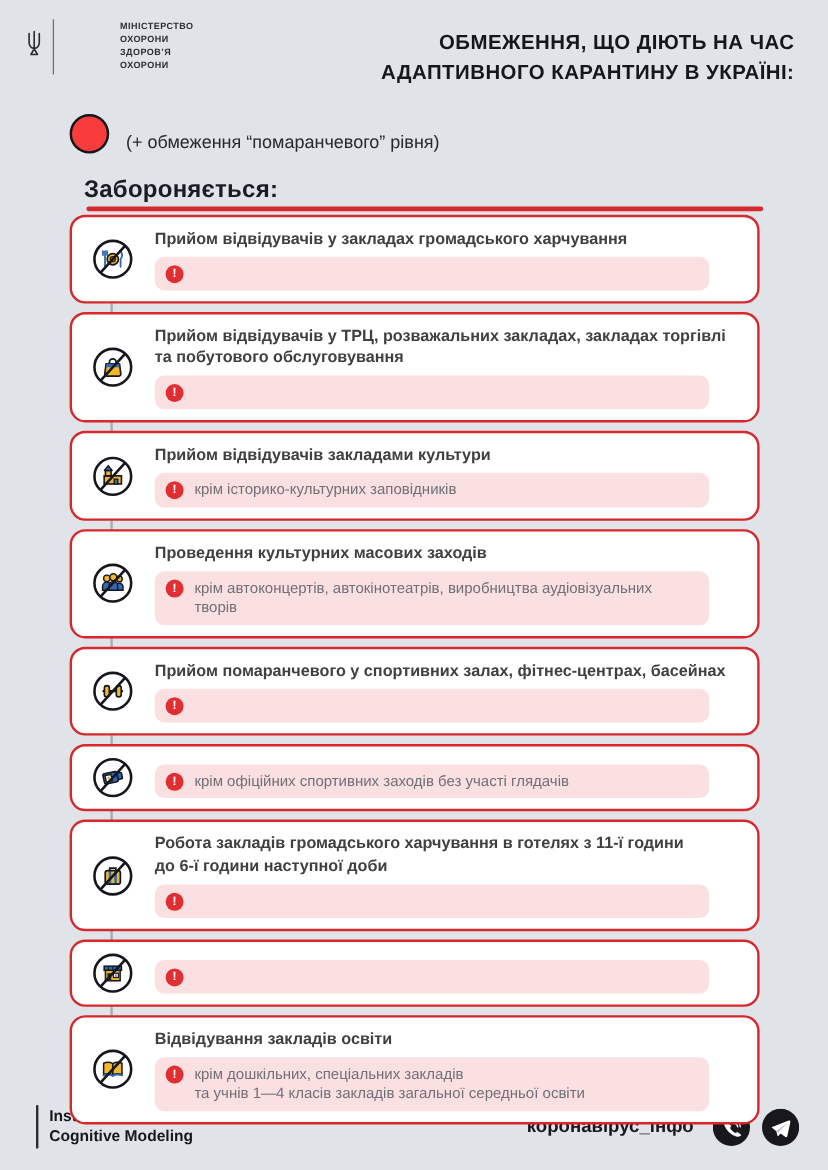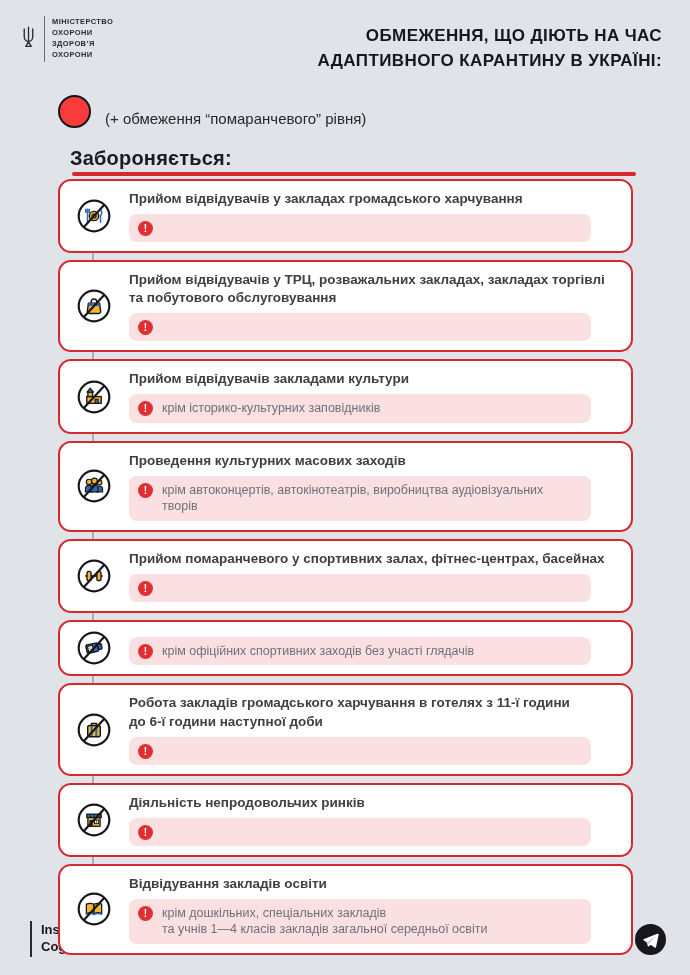--- a/index.html
+++ b/index.html
@@ -7,21 +7,21 @@
   .page {
     width:690px; height:975px; position:relative; overflow:hidden;
     background:#e0e3e7;
     font-family:"Liberation Sans","DejaVu Sans",sans-serif;
     color:#1b1b25;
   }
   
   .header { position:absolute; top:16px; left:20px; right:28px; display:flex; justify-content:space-between; align-items:flex-start; }
   .logo { display:flex; align-items:center; gap:7px; }
   .logo-divider { width:1px; height:46px; background:#6a6a72; }
-  .logo-text { font-size:7.5px; font-weight:bold; line-height:1.45; letter-spacing:.4px; color:#2b2b33; }
+  .logo-text { font-size:7.5px; font-weight:bold; line-height:1.45; letter-spacing:.4px; color:#2b2b33;margin-left:48px; }
   .header-title { text-align:right; font-size:17px; font-weight:bold; line-height:1.45; letter-spacing:.4px; color:#16161f; margin-top:8px; }
   
   .level { position:absolute; top:95px; left:58px; display:flex; align-items:center; gap:14px; }
   .level-badge { width:33px; height:33px; border-radius:50%; border:2.5px solid #15151c; }
   .level-name { font-size:18.5px; font-weight:bold; letter-spacing:.2px; }
   .level-note { font-size:15px; color:#27272e; margin-top:13px; }
   
   .section-heading { position:absolute; top:147px; left:70px; font-size:20px; font-weight:bold; letter-spacing:.2px; }
   .section-underline { position:absolute; top:172px; left:72px; width:564px; height:3.5px; border-radius:2px; }
   
@@ -248,21 +248,20 @@
               <rect x="13.2" y="17" width="13.6" height="10" fill="#f2b72a" stroke="#16161d" stroke-width="1.4"></rect>
               <rect x="12" y="13.5" width="16" height="3.8" fill="#2e6bb3" stroke="#16161d" stroke-width="1.4"></rect>
               <path d="M16 13.5 v3.8 M20 13.5 v3.8 M24 13.5 v3.8" stroke="#16161d" stroke-width="1"></path>
               <rect x="15" y="20" width="3.6" height="7" fill="#23232b"></rect>
               <rect x="20.6" y="20" width="4.6" height="4" fill="#fff" stroke="#16161d" stroke-width="1.1"></rect>
               <path d="M22.9 20 v4" stroke="#2e6bb3" stroke-width="1.1"></path>
               <path d="M30.5 8.5 L9.5 31.5" stroke="#16161d" stroke-width="2.4" stroke-linecap="round"></path>
             </svg>
           </span>
       <div class="card-body">
-        <div class="card-title">Діяльність непродовольчих ринків</div>
         <div class="exception" hidden="">
           <span class="exc-icon">!</span>
           <span class="exc-text"></span>
         </div>
       </div>
     </div>
 
     <div class="card">
       <span class="card-icon">
             <svg viewBox="0 0 40 40" width="36" height="36">

